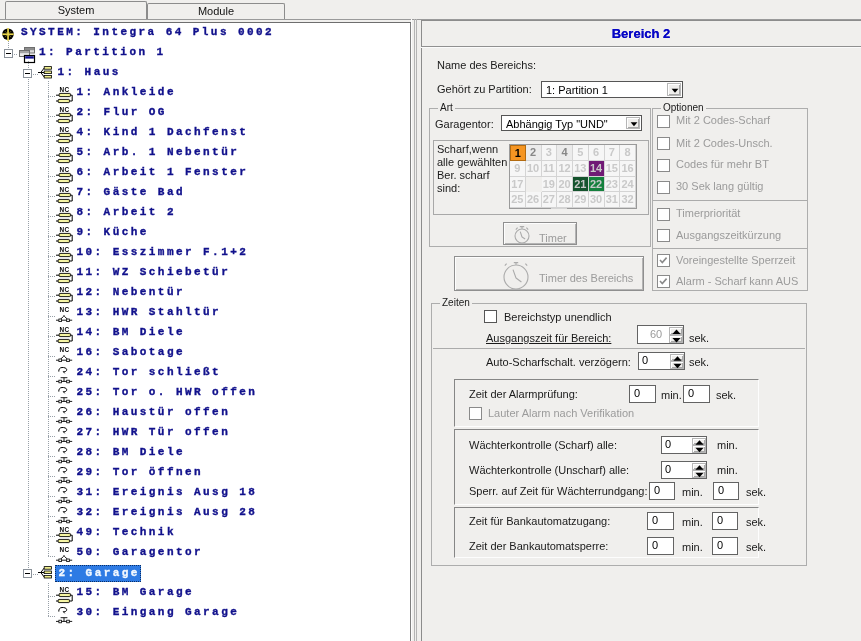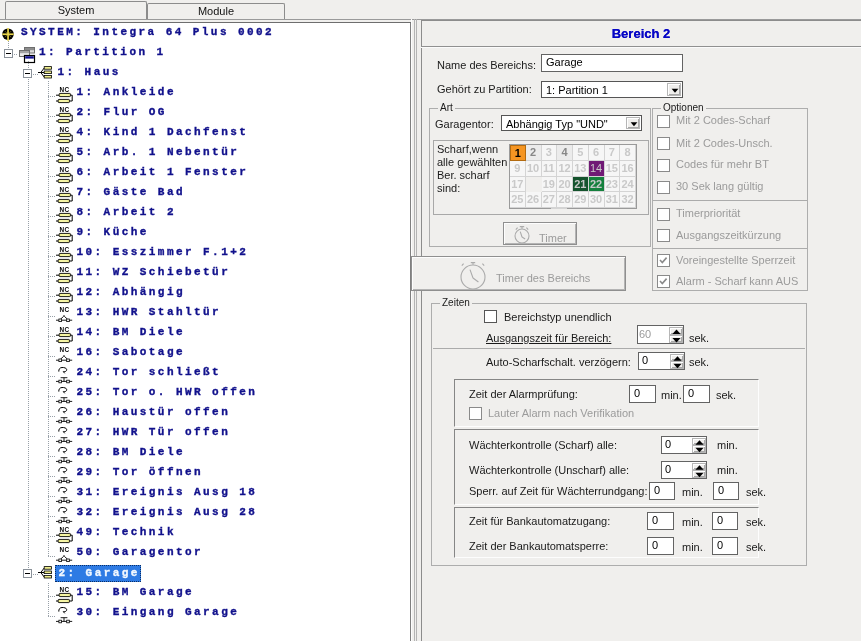--- a/index.html
+++ b/index.html
@@ -182,21 +182,21 @@
       </svg>
       <div class="trow" style="left:76.5px;top:262px">11: WZ Schiebetür</div>
       <svg width="18" height="17" style="position:absolute;left:55.5px;top:286.5px">
         <text x="3.4" y="4.6" font-family="Liberation Sans" font-size="6.4" letter-spacing="0.5" font-weight="bold" fill="#000">NC</text>
         <path d="M0,8.2 H3.2 M14.4,8.2 H16.2 V14 H13.4 M0,14 H2.2" stroke="#000" stroke-width="1" fill="none"></path>
         <rect x="3.2" y="6.4" width="11.2" height="3.2" rx="0.7" fill="#f0ee8e" stroke="#000" stroke-width="0.9"></rect>
         <rect x="5.2" y="7.6" width="7.2" height="0.9" fill="#fdfdc4"></rect>
         <rect x="2.2" y="12.4" width="11.2" height="3.2" rx="0.7" fill="#f0ee8e" stroke="#000" stroke-width="0.9"></rect>
         <rect x="4.2" y="13.6" width="7.2" height="0.9" fill="#fdfdc4"></rect>
       </svg>
-      <div class="trow" style="left:76.5px;top:282px">12: Abhängig</div>
+      <div class="trow" style="left:76.5px;top:282px">12: Nebentür</div>
       <svg width="18" height="17" style="position:absolute;left:55.5px;top:306.5px">
         <text x="3.4" y="5.4" font-family="Liberation Sans" font-size="6.4" letter-spacing="0.5" font-weight="bold" fill="#000">NC</text>
         <path d="M0,13.2 H16.2 M4.4,12.3 L7.6,9.4 M11.6,12.3 L8.4,9.4 M8,9.6 V8" stroke="#000" stroke-width="0.9" fill="none"></path>
         <rect x="2.9" y="12" width="2.6" height="2.6" fill="#fff" stroke="#000" stroke-width="0.8"></rect>
         <rect x="10.7" y="12" width="2.6" height="2.6" fill="#fff" stroke="#000" stroke-width="0.8"></rect>
       </svg>
       <div class="trow" style="left:76.5px;top:302px">13: HWR Stahltür</div>
       <svg width="18" height="17" style="position:absolute;left:55.5px;top:326.5px">
         <text x="3.4" y="4.6" font-family="Liberation Sans" font-size="6.4" letter-spacing="0.5" font-weight="bold" fill="#000">NC</text>
         <path d="M0,8.2 H3.2 M14.4,8.2 H16.2 V14 H13.4 M0,14 H2.2" stroke="#000" stroke-width="1" fill="none"></path>
@@ -344,21 +344,20 @@
       <div style="position:absolute;left:48px;top:615.5px;width:7px;height:1px;background-image:repeating-linear-gradient(to right,#98a0a8 0,#98a0a8 1px,transparent 1px,transparent 2px)"></div>
       <div style="position:absolute;left:3.5px;top:49.0px;width:9px;height:9px;background:#fff;border:1px solid #8a9199;box-sizing:border-box"></div>
       <div style="position:absolute;left:5.5px;top:53.0px;width:5px;height:1px;background:#000"></div>
       <div style="position:absolute;left:23.0px;top:69.0px;width:9px;height:9px;background:#fff;border:1px solid #8a9199;box-sizing:border-box"></div>
       <div style="position:absolute;left:25.0px;top:73.0px;width:5px;height:1px;background:#000"></div>
       <div style="position:absolute;left:23.0px;top:569.0px;width:9px;height:9px;background:#fff;border:1px solid #8a9199;box-sizing:border-box"></div>
       <div style="position:absolute;left:25.0px;top:573.0px;width:5px;height:1px;background:#000"></div>
     </div>
 <div id="rptitle">Bereich 2</div>
     <div class="lb" style="left:437px;top:58.5px">Name des Bereichs:</div>
-    <div class="inp" style="left:541px;top:54px;width:142px;height:18px;color:#000;line-height:15px">Garage</div>
     <div class="lb" style="left:437px;top:83px">Gehört zu Partition:</div>
     <div class="cmb" style="left:541px;top:81px;width:142px;height:17px;font-size:11px">1: Partition 1</div>
     <div class="spb" style="left:667px;top:83px;width:14px;height:13px">
       <svg width="14" height="13" style="position:absolute;left:0;top:0">
         <polygon points="3.6,4.8 10.4,4.8 7.0,8.7" fill="#000"></polygon>
       </svg>
     </div>
     <div class="gb" style="left:429px;top:108px;width:222px;height:139px"></div>
     <div class="gbl" style="left:438px;top:102px">Art</div>
     <div class="lb" style="left:435px;top:118px">Garagentor:</div>
@@ -377,21 +376,21 @@
     <div class="gc" style="left:557.25px;top:145.0px;width:15.75px;height:15.75px;background:#ebebeb;color:#878787;font-weight:bold">4</div>
     <div class="gc" style="left:573.0px;top:145.0px;width:15.75px;height:15.75px;background:#f6f6f6;color:#c9c9c9;font-weight:bold">5</div>
     <div class="gc" style="left:588.75px;top:145.0px;width:15.75px;height:15.75px;background:#f6f6f6;color:#c9c9c9;font-weight:bold">6</div>
     <div class="gc" style="left:604.5px;top:145.0px;width:15.75px;height:15.75px;background:#f6f6f6;color:#c9c9c9;font-weight:bold">7</div>
     <div class="gc" style="left:620.25px;top:145.0px;width:15.75px;height:15.75px;background:#f6f6f6;color:#c9c9c9;font-weight:bold">8</div>
     <div class="gc" style="left:510.0px;top:160.75px;width:15.75px;height:15.75px;background:#f6f6f6;color:#c9c9c9;font-weight:bold">9</div>
     <div class="gc" style="left:525.75px;top:160.75px;width:15.75px;height:15.75px;background:#f6f6f6;color:#c9c9c9;font-weight:bold">10</div>
     <div class="gc" style="left:541.5px;top:160.75px;width:15.75px;height:15.75px;background:#f6f6f6;color:#c9c9c9;font-weight:bold">11</div>
     <div class="gc" style="left:557.25px;top:160.75px;width:15.75px;height:15.75px;background:#f6f6f6;color:#c9c9c9;font-weight:bold">12</div>
     <div class="gc" style="left:573.0px;top:160.75px;width:15.75px;height:15.75px;background:#f6f6f6;color:#c9c9c9;font-weight:bold">13</div>
-    <div class="gc" style="left:588.75px;top:160.75px;width:15.75px;height:15.75px;background:#701a75;color:#c9c9c9;font-weight:normal">14</div>
+    <div class="gc" style="left:588.75px;top:160.75px;width:15.75px;height:15.75px;background:#701a75;color:#c9c9c9;font-weight:bold">14</div>
     <div class="gc" style="left:604.5px;top:160.75px;width:15.75px;height:15.75px;background:#f6f6f6;color:#c9c9c9;font-weight:bold">15</div>
     <div class="gc" style="left:620.25px;top:160.75px;width:15.75px;height:15.75px;background:#f6f6f6;color:#c9c9c9;font-weight:bold">16</div>
     <div class="gc" style="left:510.0px;top:176.5px;width:15.75px;height:15.75px;background:#f6f6f6;color:#c9c9c9;font-weight:bold">17</div>
     <div class="gc" style="left:551px;top:176.5px;width:15.75px;height:32px;background:#b91c1c;color:#c9c9c9;font-weight:bold">18</div>
     <div class="gc" style="left:541.5px;top:176.5px;width:15.75px;height:15.75px;background:#f6f6f6;color:#c9c9c9;font-weight:bold">19</div>
     <div class="gc" style="left:557.25px;top:176.5px;width:15.75px;height:15.75px;background:#f6f6f6;color:#c9c9c9;font-weight:bold">20</div>
     <div class="gc" style="left:573.0px;top:176.5px;width:15.75px;height:15.75px;background:#14532d;color:#c9c9c9;font-weight:bold">21</div>
     <div class="gc" style="left:588.75px;top:176.5px;width:15.75px;height:15.75px;background:#15803d;color:#c9c9c9;font-weight:bold">22</div>
     <div class="gc" style="left:604.5px;top:176.5px;width:15.75px;height:15.75px;background:#f6f6f6;color:#c9c9c9;font-weight:bold">23</div>
     <div class="gc" style="left:620.25px;top:176.5px;width:15.75px;height:15.75px;background:#f6f6f6;color:#c9c9c9;font-weight:bold">24</div>
@@ -432,34 +431,34 @@
     </div>
     <div class="lbg" style="left:676px;top:253.5px">Voreingestellte Sperrzeit</div>
     <div class="cb" style="left:657px;top:275.0px;border-color:#8a8a8a">
       <svg width="11" height="11" style="position:absolute;left:0;top:0">
         <polyline points="2,5 4.3,7.5 8.6,2.6" stroke="#8a8a8a" stroke-width="1.6" fill="none"></polyline>
       </svg>
     </div>
     <div class="lbg" style="left:676px;top:274.5px">Alarm - Scharf kann AUS</div>
     <div style="position:absolute;left:653px;top:200px;width:154px;height:1px;background:#ababab"></div>
     <div style="position:absolute;left:653px;top:248px;width:154px;height:1px;background:#ababab"></div>
-    <div class="btn" style="left:411px;top:256px;width:215px;height:35px">
+    <div class="btn" style="left:454px;top:256px;width:190px;height:35px">
       <svg width="31" height="32" style="position:absolute;left:46px;top:3px">
         <circle cx="15" cy="17" r="12" fill="none" stroke="#ababab" stroke-width="1.1"></circle>
         <path d="M15,18 L12.0,9.56 M15,18 L20.4,22.04" stroke="#ababab" stroke-width="1.1" fill="none"></path>
         <path d="M12.8,2.6 H17.2 M15,4.8 V2.6 M3.8,5.6 L5.6,3.6 M26.2,5.6 L24.4,3.6" stroke="#ababab" stroke-width="1.1" fill="none"></path>
       </svg>
       <span style="position:absolute;left:84px;top:11px">Timer des Bereichs</span>
     </div>
     <div class="gb" style="left:431px;top:303px;width:376px;height:263px"></div>
     <div class="gbl" style="left:440px;top:297px">Zeiten</div>
     <div class="cb" style="left:484px;top:310px;border-color:#555"></div>
     <div class="lb" style="left:504px;top:311px">Bereichstyp unendlich</div>
     <div class="lb ul" style="left:486px;top:332px">Ausgangszeit für Bereich:</div>
-    <div class="inp" style="left:637px;top:325px;width:47px;height:19px;color:#9b9b9b;padding-left:1px;line-height:16px">60</div>
+    <div class="inp" style="left:637px;top:325px;width:47px;height:19px;color:#9b9b9b;padding-left:12px;line-height:16px">60</div>
     <div class="spb" style="left:668.5px;top:326.5px;width:14px;height:8.0px">
       <svg width="14" height="8.0" style="position:absolute;left:0;top:0">
         <polygon points="6.5,1.4 2.4000000000000004,6.1 10.6,6.1" fill="#000"></polygon>
       </svg>
     </div>
     <div class="spb" style="left:668.5px;top:334.5px;width:14px;height:8.0px">
       <svg width="14" height="8.0" style="position:absolute;left:0;top:0">
         <polygon points="2.4000000000000004,1.9 10.6,1.9 6.5,6.6" fill="#000"></polygon>
       </svg>
     </div>

